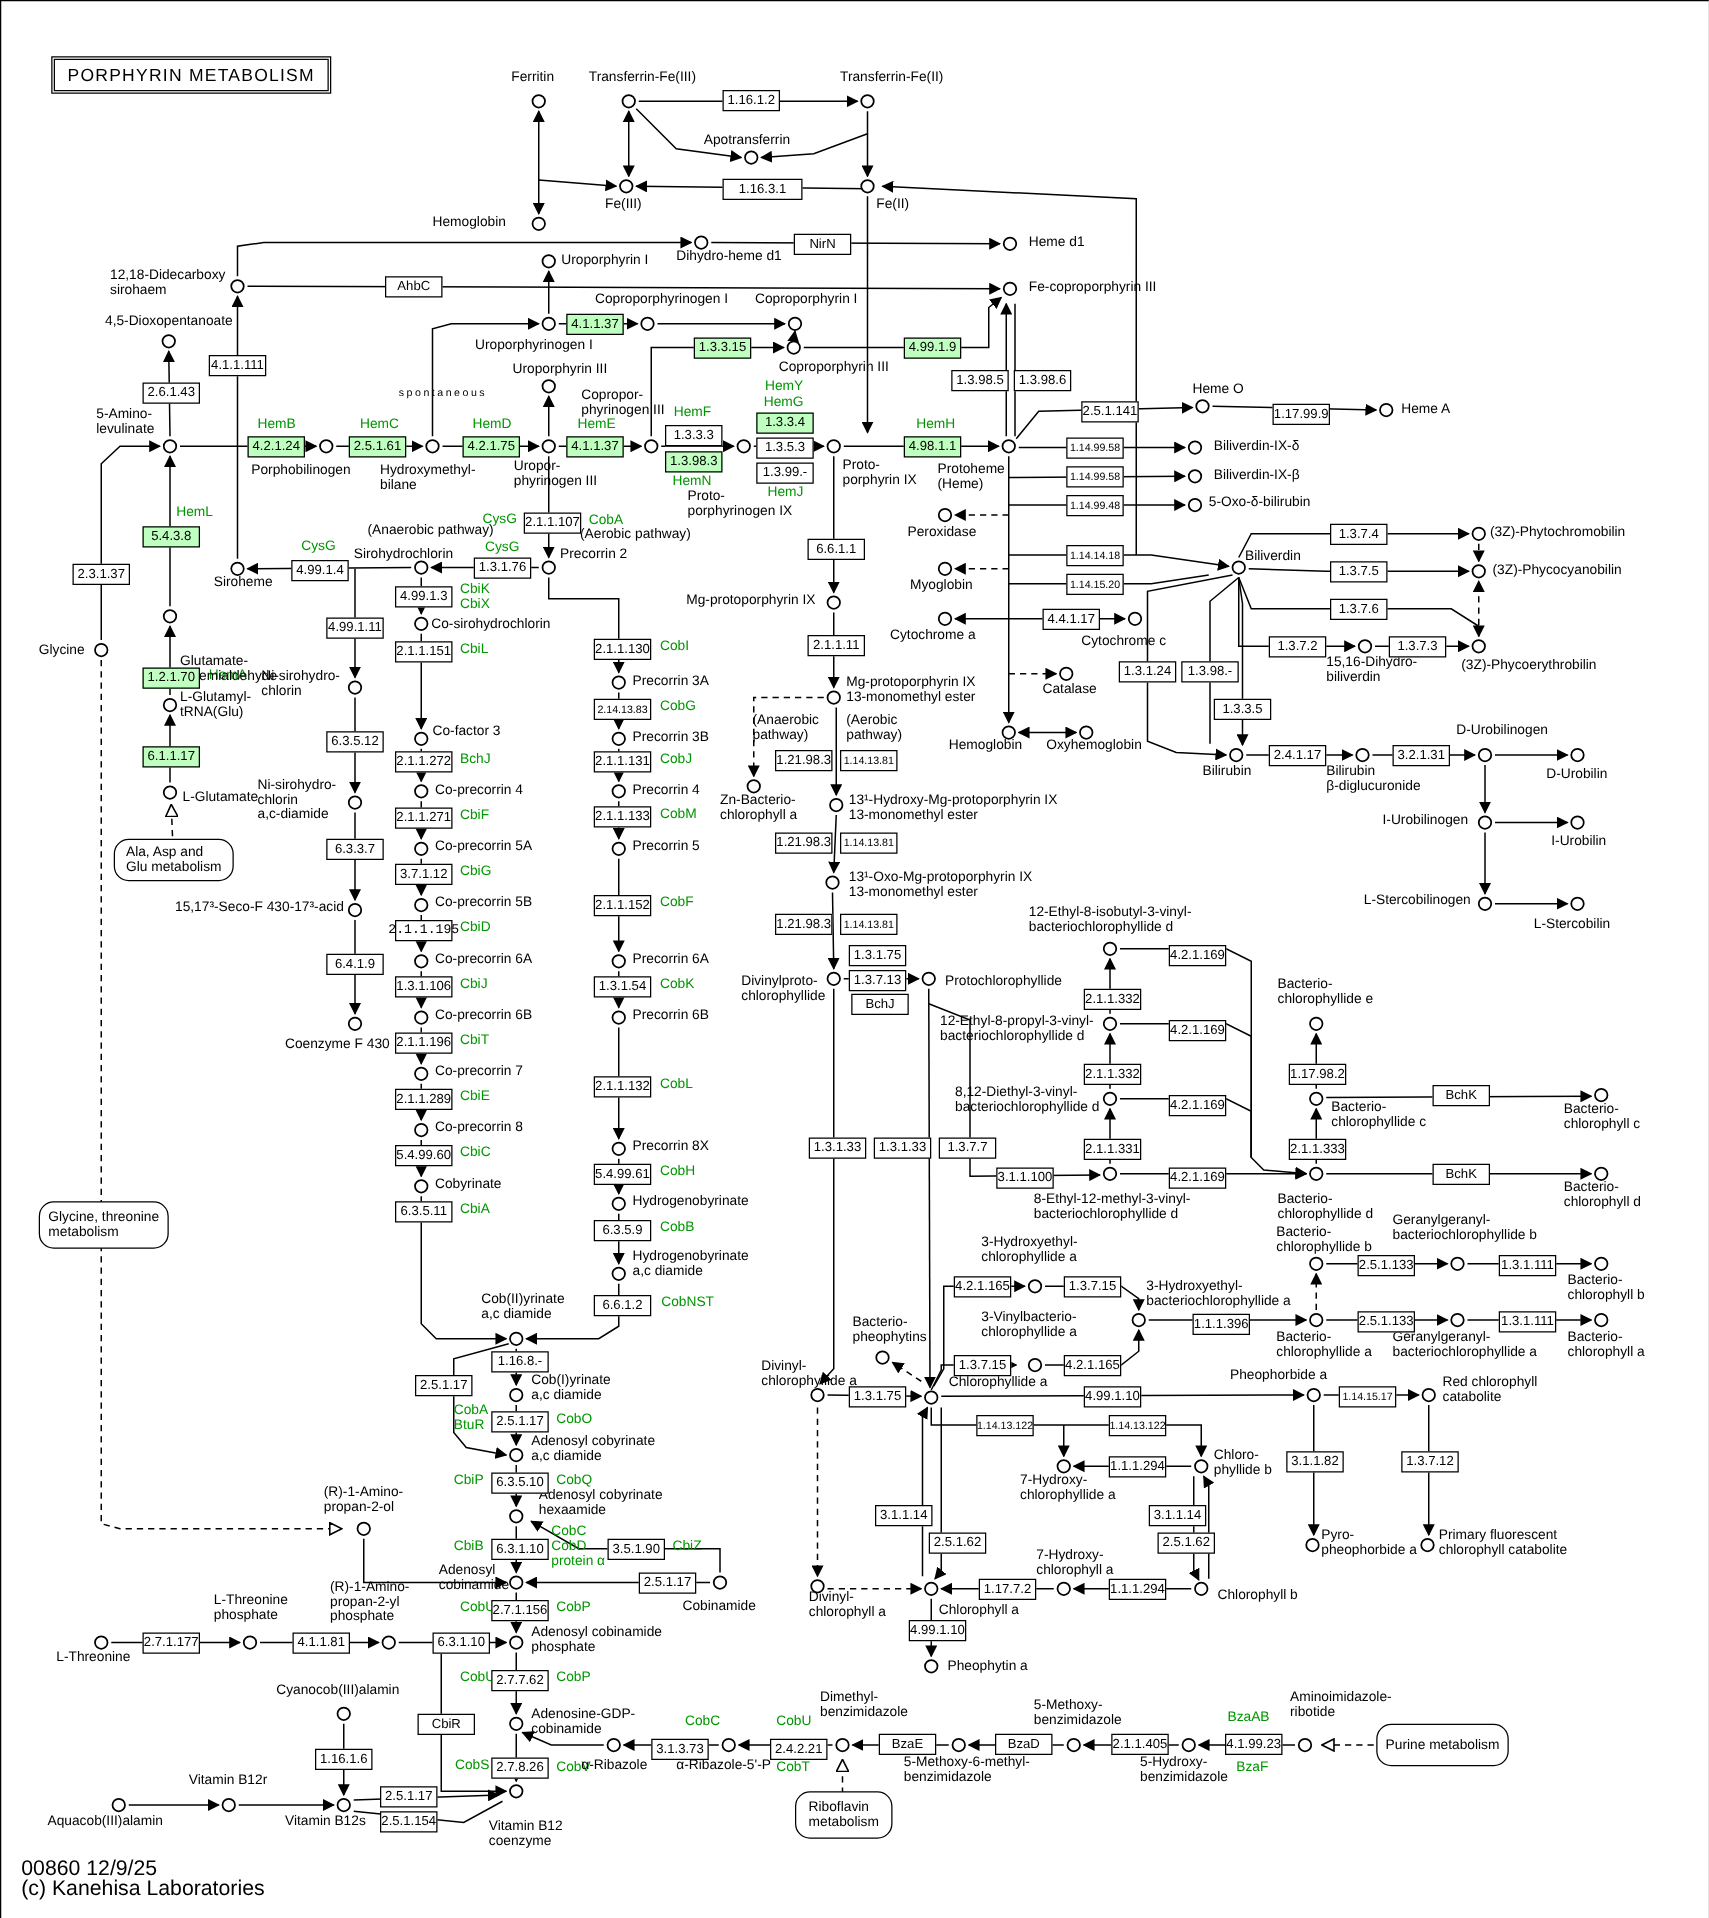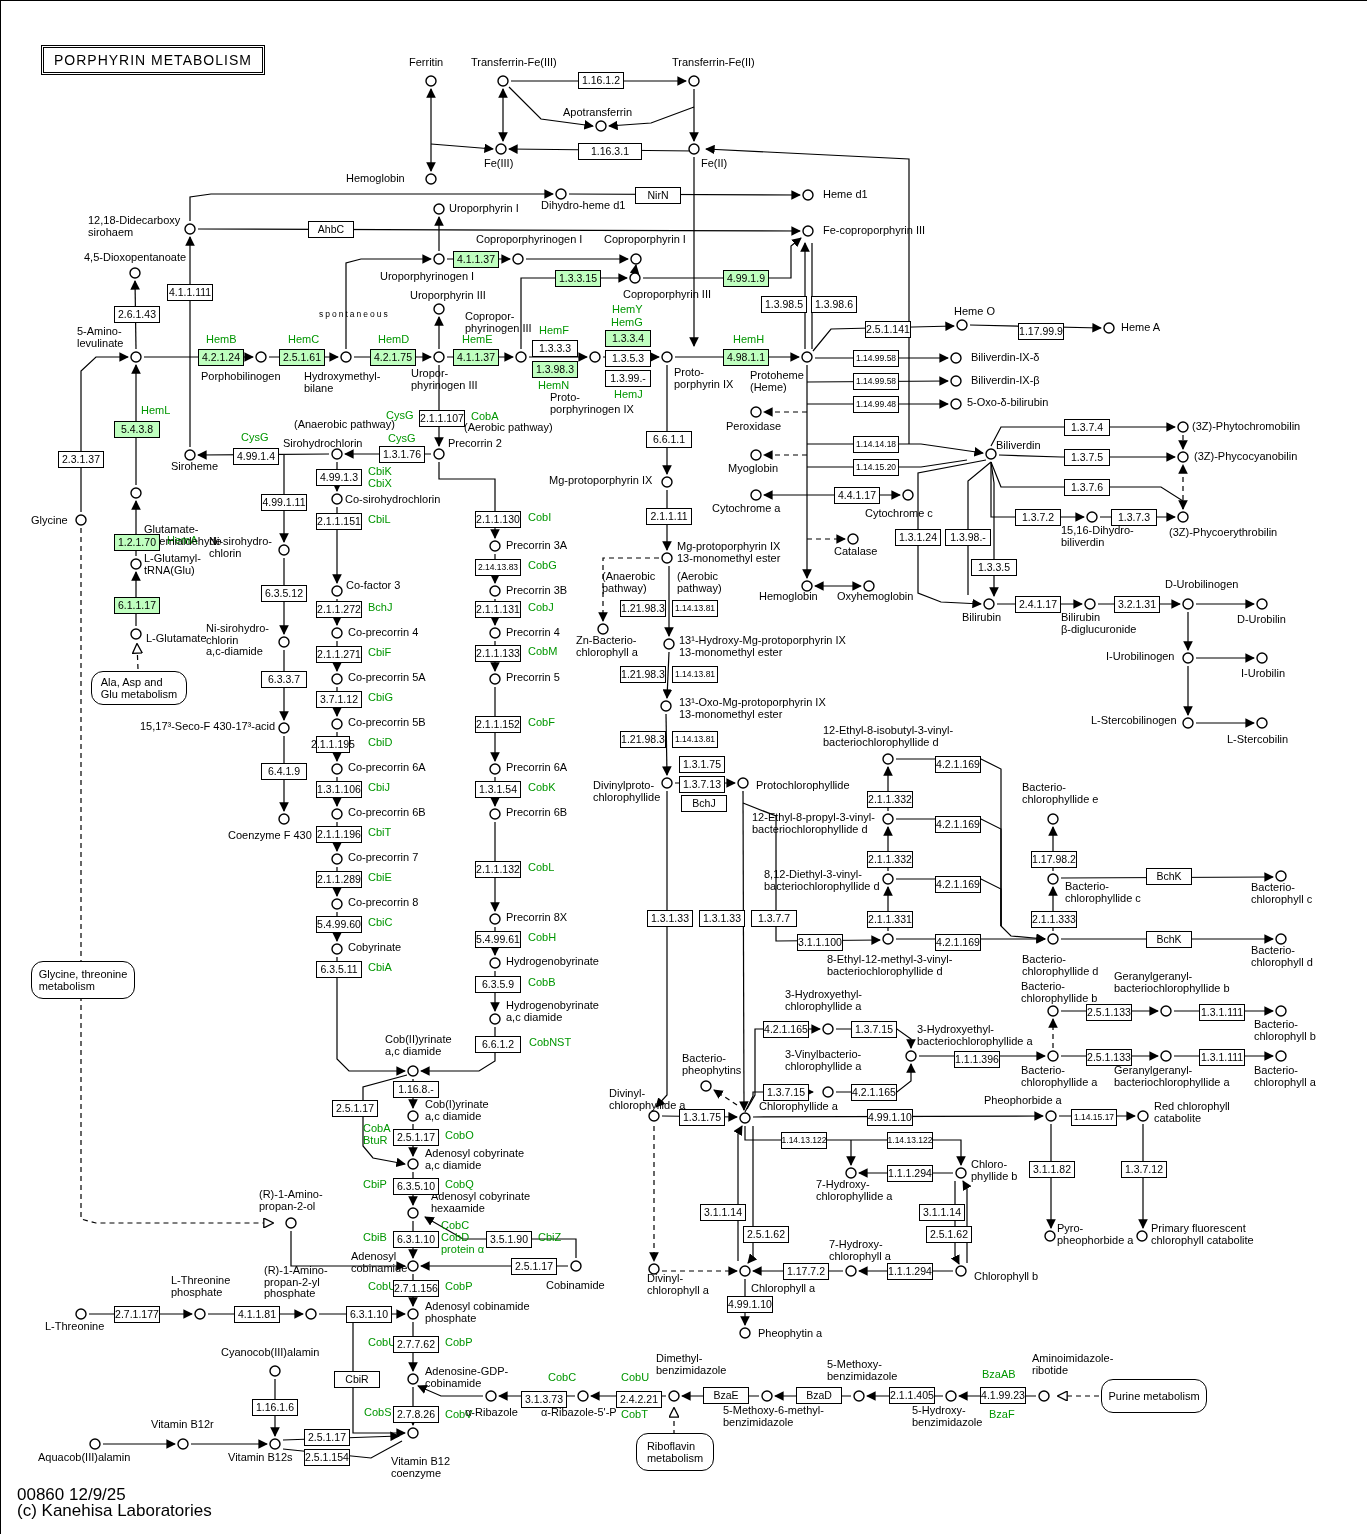--- a/index.html
+++ b/index.html
@@ -409,21 +409,21 @@
     <div class="ebox" style="left: 378px; top: 445px; width: 46px; height: 17px;">1.3.1.76</div>
     <div class="ebox" style="left: 315px; top: 468px; width: 46px; height: 17px;">4.99.1.3</div>
     <div class="ebox" style="left: 260px; top: 493px; width: 46px; height: 17px;">4.99.1.11</div>
     <div class="ebox" style="left: 315px; top: 512px; width: 46px; height: 17px;">2.1.1.151</div>
     <div class="ebox" style="left: 260px; top: 584px; width: 46px; height: 17px;">6.3.5.12</div>
     <div class="ebox" style="left: 260px; top: 670px; width: 46px; height: 17px;">6.3.3.7</div>
     <div class="ebox" style="left: 260px; top: 762px; width: 46px; height: 17px;">6.4.1.9</div>
     <div class="ebox" style="left: 315px; top: 600px; width: 46px; height: 17px;">2.1.1.272</div>
     <div class="ebox" style="left: 315px; top: 645px; width: 46px; height: 17px;">2.1.1.271</div>
     <div class="ebox" style="left: 315px; top: 690px; width: 46px; height: 17px;">3.7.1.12</div>
-    <div class="ebox" style="left: 315px; top: 735px; width: 34px; height: 17px;">2.1.1.195</div>
+    <div class="ebox" style="left: 315px; top: 735px; width: 46px; height: 17px; font-family: Liberation Mono, monospace;">2.1.1.195</div>
     <div class="ebox" style="left: 315px; top: 780px; width: 46px; height: 17px;">1.3.1.106</div>
     <div class="ebox" style="left: 315px; top: 825px; width: 46px; height: 17px;">2.1.1.196</div>
     <div class="ebox" style="left: 315px; top: 870px; width: 46px; height: 17px;">2.1.1.289</div>
     <div class="ebox" style="left: 315px; top: 915px; width: 46px; height: 17px;">5.4.99.60</div>
     <div class="ebox" style="left: 315px; top: 960px; width: 46px; height: 17px;">6.3.5.11</div>
     <div class="ebox" style="left: 474px; top: 510px; width: 46px; height: 17px;">2.1.1.130</div>
     <div class="ebox sm" style="left: 474px; top: 558px; width: 46px; height: 17px;">2.14.13.83</div>
     <div class="ebox" style="left: 474px; top: 600px; width: 46px; height: 17px;">2.1.1.131</div>
     <div class="ebox" style="left: 474px; top: 644px; width: 46px; height: 17px;">2.1.1.133</div>
     <div class="ebox" style="left: 474px; top: 715px; width: 46px; height: 17px;">2.1.1.152</div>

